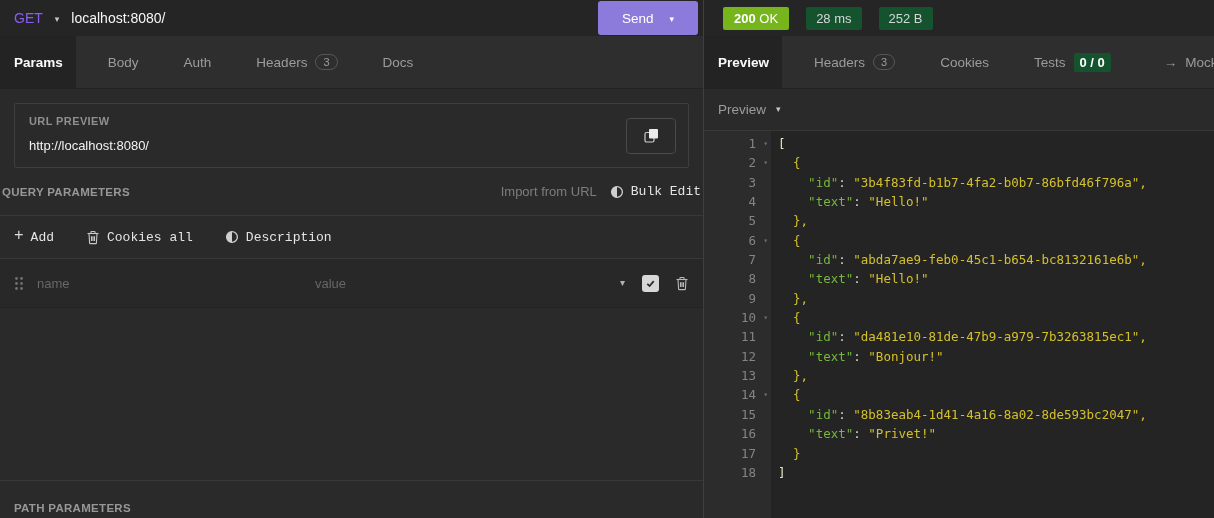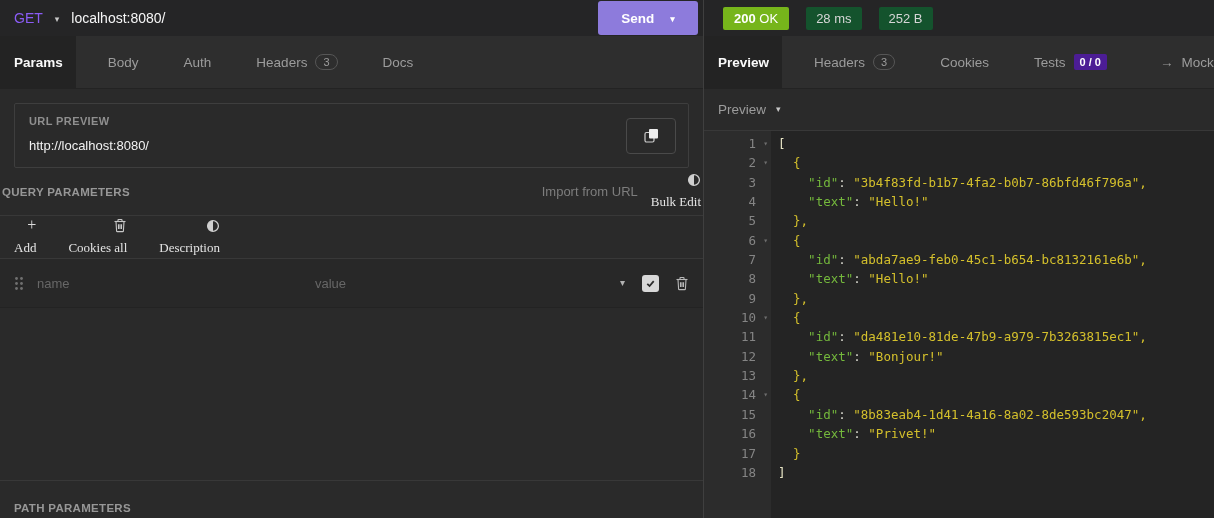--- a/index.html
+++ b/index.html
@@ -13,52 +13,52 @@
   .right-panel{flex:1; min-width:0; display:flex; flex-direction:column; background:#2a2a2a; overflow:hidden;}
 
   
   .top-bar{height:36px; background:#252526; display:flex; align-items:center; flex:none;}
   .left-panel .top-bar{padding:0 5px 0 14px;}
   .method{color:#8b5cf6; font-size:14px;}
   .caret{color:#c6c6c6; font-size:9px; line-height:1;}
   .method-caret{margin:2px 0 0 12px;}
   .url-text{color:#f6f6f6; font-size:14px; margin-left:12px; flex:1; white-space:nowrap; overflow:hidden;}
   .send-btn{width:100px; height:34px; flex:none; background:var(--accent); border:none; border-radius:3px;
-            color:#fff; font-size:13.5px; font-family:inherit; display:flex; align-items:center; justify-content:center; gap:16px; cursor:pointer;font-weight:bold;}
+            color:#fff; font-size:13.5px; font-family:inherit; display:flex; align-items:center; justify-content:center; gap:16px; cursor:pointer;}
   .send-btn .caret{color:#fff; margin-top:2px;}
 
   .right-panel .top-bar{gap:17px; padding-left:19px;}
   .badge{font-size:13px; padding:4px 10px; border-radius:2px; white-space:nowrap;}
   .status-badge{background:var(--green); color:#fff; padding:4px 11px;}
   .status-badge b{font-weight:700;}
   .meta-badge{background:#14532d; color:#d6d6d6;}
 
   
   .tab-bar{height:53px; background:#2e2e2e; display:flex; align-items:stretch; border-bottom:1px solid #232323; flex:none; overflow:hidden; white-space:nowrap;gap:19px;}
   .tab{display:flex; align-items:center; gap:8px; padding:0 13px; color:#9c9c9c; font-size:13.5px; cursor:pointer;}
   .tab:first-child{padding-left:14px;}
   .tab.active{background:#232323; color:#fafafa; font-weight:700;}
   .pill{border:1px solid #565656; color:#9c9c9c; border-radius:9px; font-size:11px; padding:1px 7px; font-weight:400;}
-  .pill-filled{background:#4c1d95; color:#fff; border-radius:2px; font-size:11px; font-weight:700; padding:2px 6px;}
+  .pill-filled{background:#14532d; color:#fff; border-radius:2px; font-size:13px; font-weight:700; padding:2px 6px;}
   .tab-mock{margin-left:8px;}
   .arrow{font-size:13.5px;}
 
   
   .content{flex:1; display:flex; flex-direction:column; overflow:hidden;}
   .url-box{margin:14px 14px 0; height:65px; flex:none; border:1px solid #3e3e3e; border-radius:2px; position:relative; padding:11px 14px;}
   .box-label{font-size:11px; font-weight:700; color:#8f8f8f; letter-spacing:.4px;}
   .box-url{font-size:13px; color:#f2f2f2; margin-top:11px;}
   .copy-btn{position:absolute; right:12px; top:50%; transform:translateY(-50%); width:50px; height:36px;
             background:transparent; border:1px solid #4a4a4a; border-radius:4px; display:flex; align-items:center; justify-content:center; cursor:pointer;}
 
   .qp-header{height:47px; flex:none; display:flex; align-items:center; padding:0 2px;}
   .section-label{font-size:11.5px; font-weight:700; color:#979797; letter-spacing:.3px;}
   .qp-right{margin-left:auto; display:flex; align-items:center;}
   .import-label{color:#7d7d7d; font-size:13px; margin-right:13px; cursor:pointer;}
-  .icon-text{display:flex; align-items:flex-end; gap:7px; color:#e4e4e4; font-size:13px; background:none; border:none; font-family:Liberation Serif, serif; cursor:pointer;flex-direction:column;}
+  .icon-text{display:flex; align-items:center; gap:7px; color:#e4e4e4; font-size:13px; background:none; border:none; font-family:Liberation Mono, monospace; cursor:pointer;}
   .hr{height:1px; background:#383838; flex:none;}
   .action-row{height:42px; flex:none; display:flex; align-items:center; padding:0 14px; gap:32px;}
   .plus{font-size:16px; color:#dcdcdc; line-height:1; margin-top:-2px;}
 
   .param-row{height:49px; flex:none; display:flex; align-items:center; padding:0 14px; background:#282828; border-bottom:1px solid #232323;}
   .drag-handle{flex:none; margin-right:13px; display:flex; cursor:grab;}
   .param-input{background:transparent; border:none; outline:none; color:#ededed; font-size:13px; font-family:inherit;}
   .param-input::placeholder{color:#676767;}
   .name-input{width:278px;}
   .value-input{flex:1; min-width:0;}

